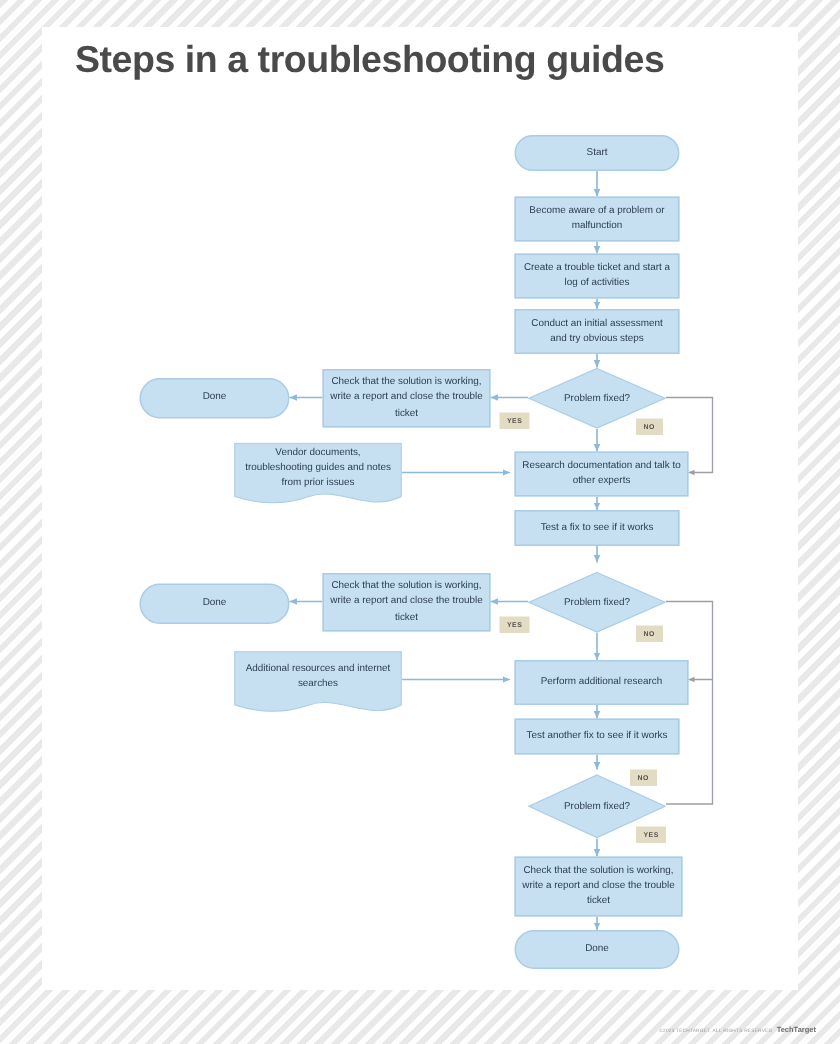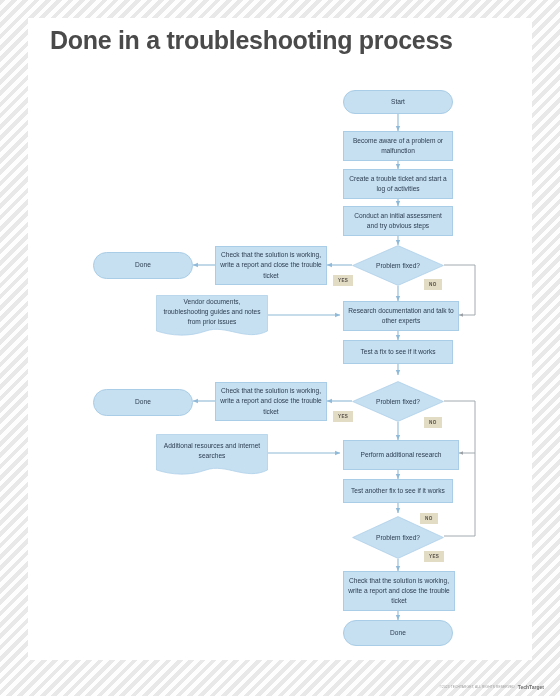--- a/index.html
+++ b/index.html
@@ -146,21 +146,21 @@
     align-items: center;
     justify-content: center;
     min-width: 15px;
   }
 </style>
 </head>
 <body>
 
 <div id="page-card"></div>
 
-<div id="title">Done in a troubleshooting process</div>
+<div id="title">Steps in a troubleshooting guides</div>
 
 <div id="flow">
 
   <svg id="edges" viewBox="0 0 560 696" xmlns="http://www.w3.org/2000/svg">
     <defs>
       <marker id="arw" viewBox="0 0 10 10" refX="9" refY="5" markerWidth="5" markerHeight="5" orient="auto-start-reverse">
         <path d="M 0 1 L 9 5 L 0 9 z" fill="#8fb9d8"></path>
       </marker>
       <marker id="arwg" viewBox="0 0 10 10" refX="9" refY="5" markerWidth="5" markerHeight="5" orient="auto-start-reverse">
         <path d="M 0 1 L 9 5 L 0 9 z" fill="#9aa0a6"></path>

